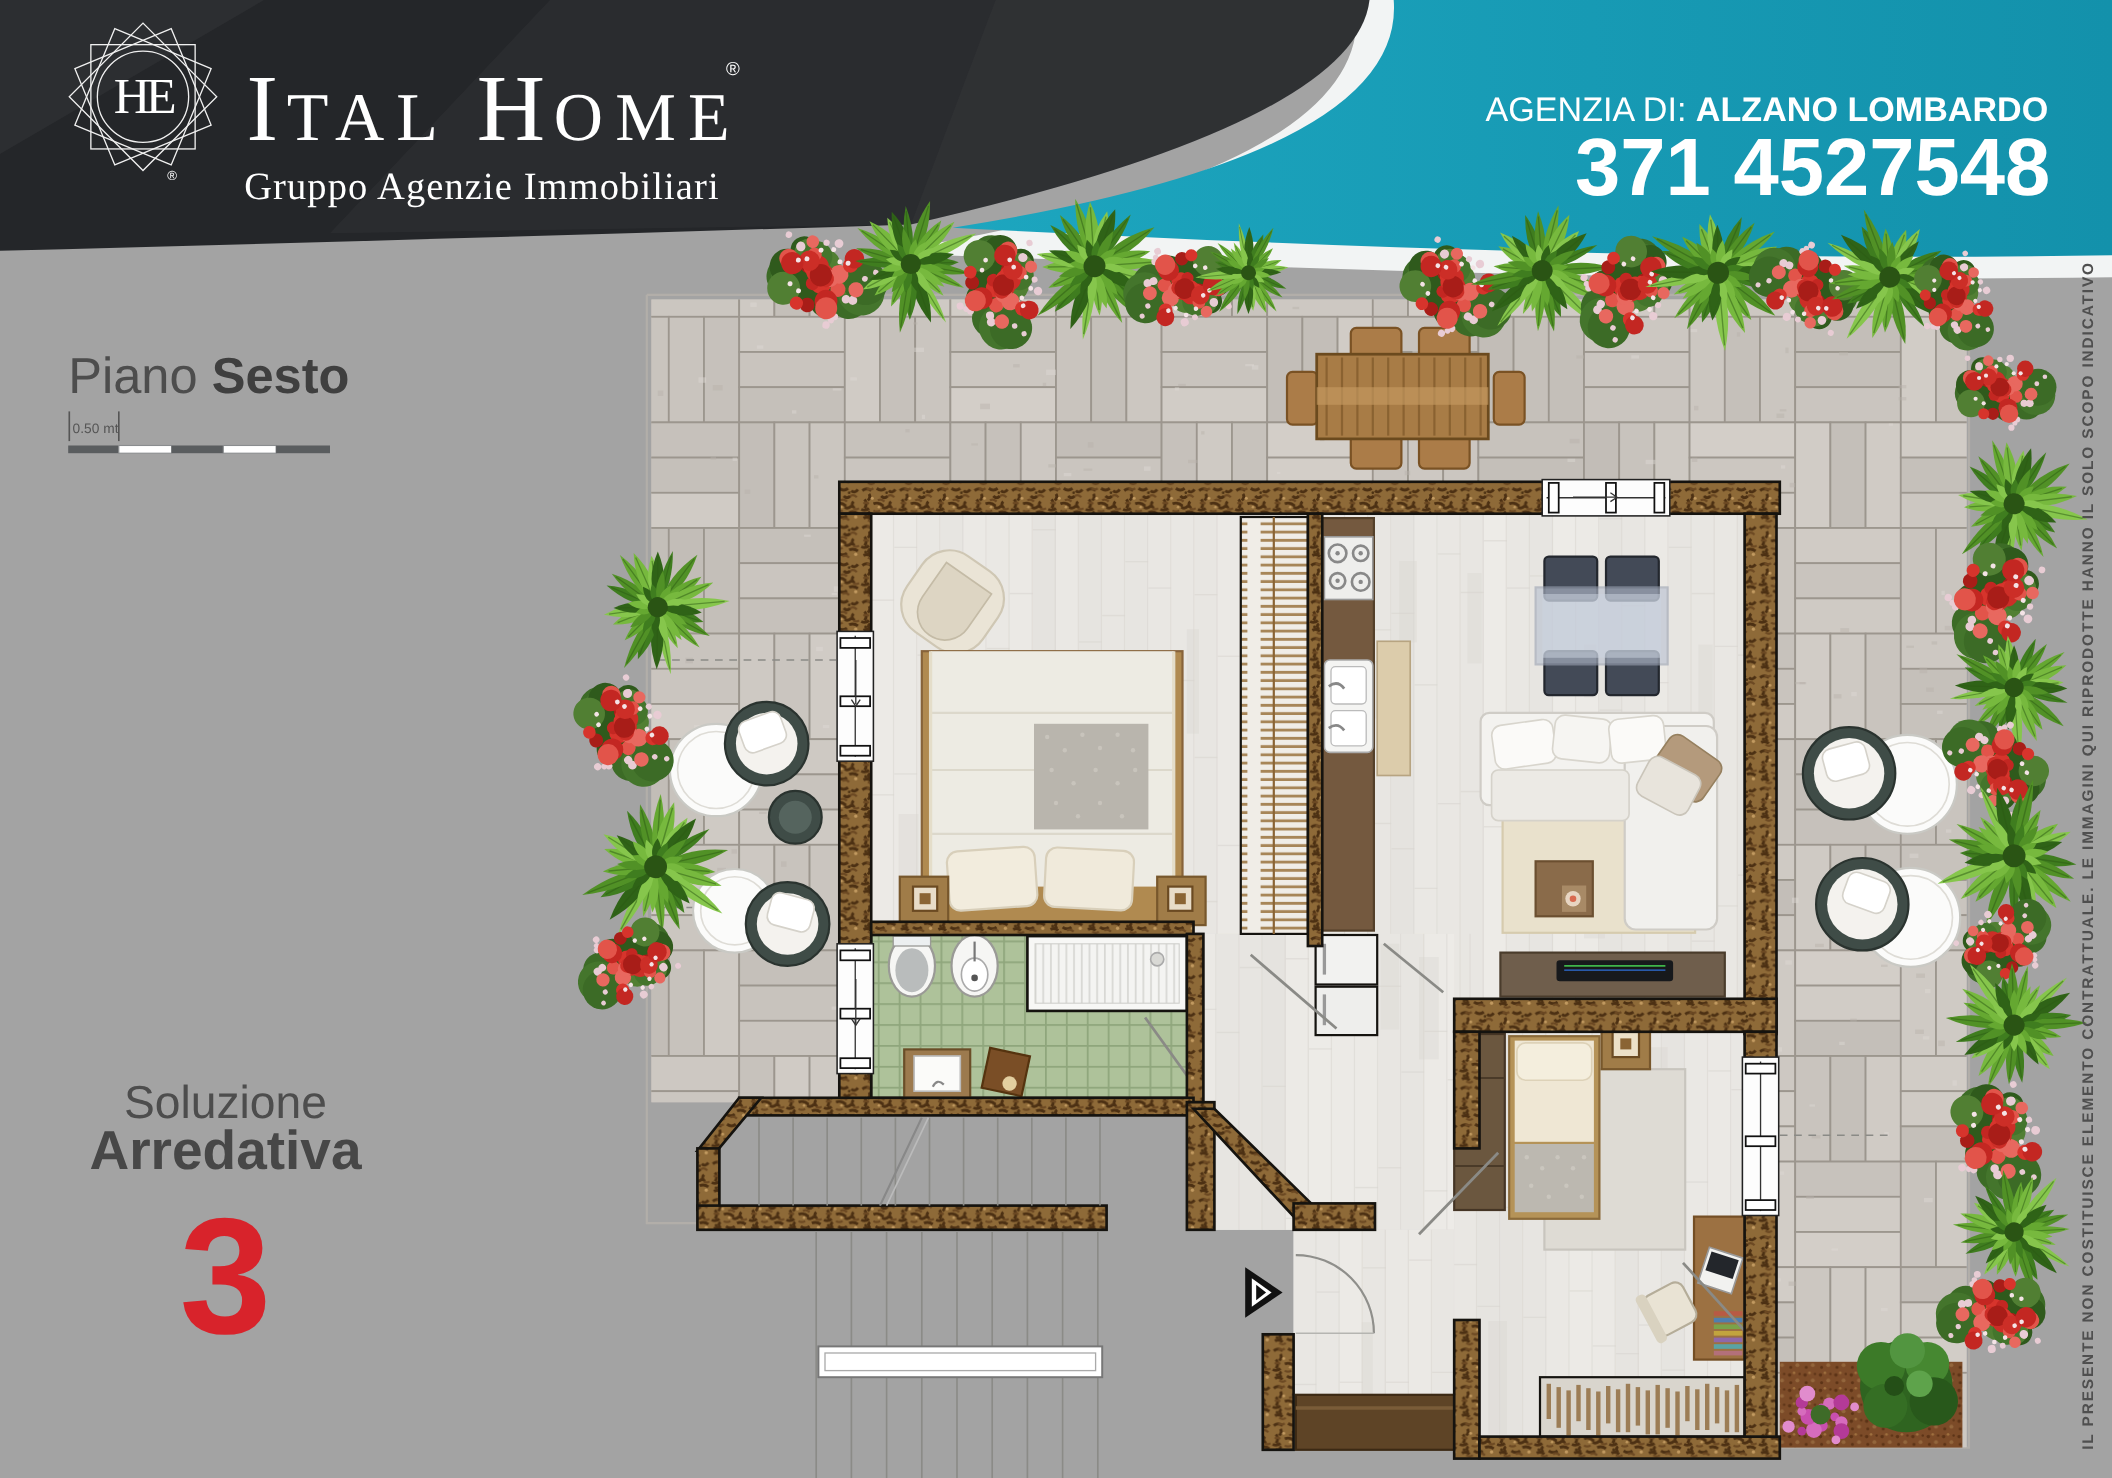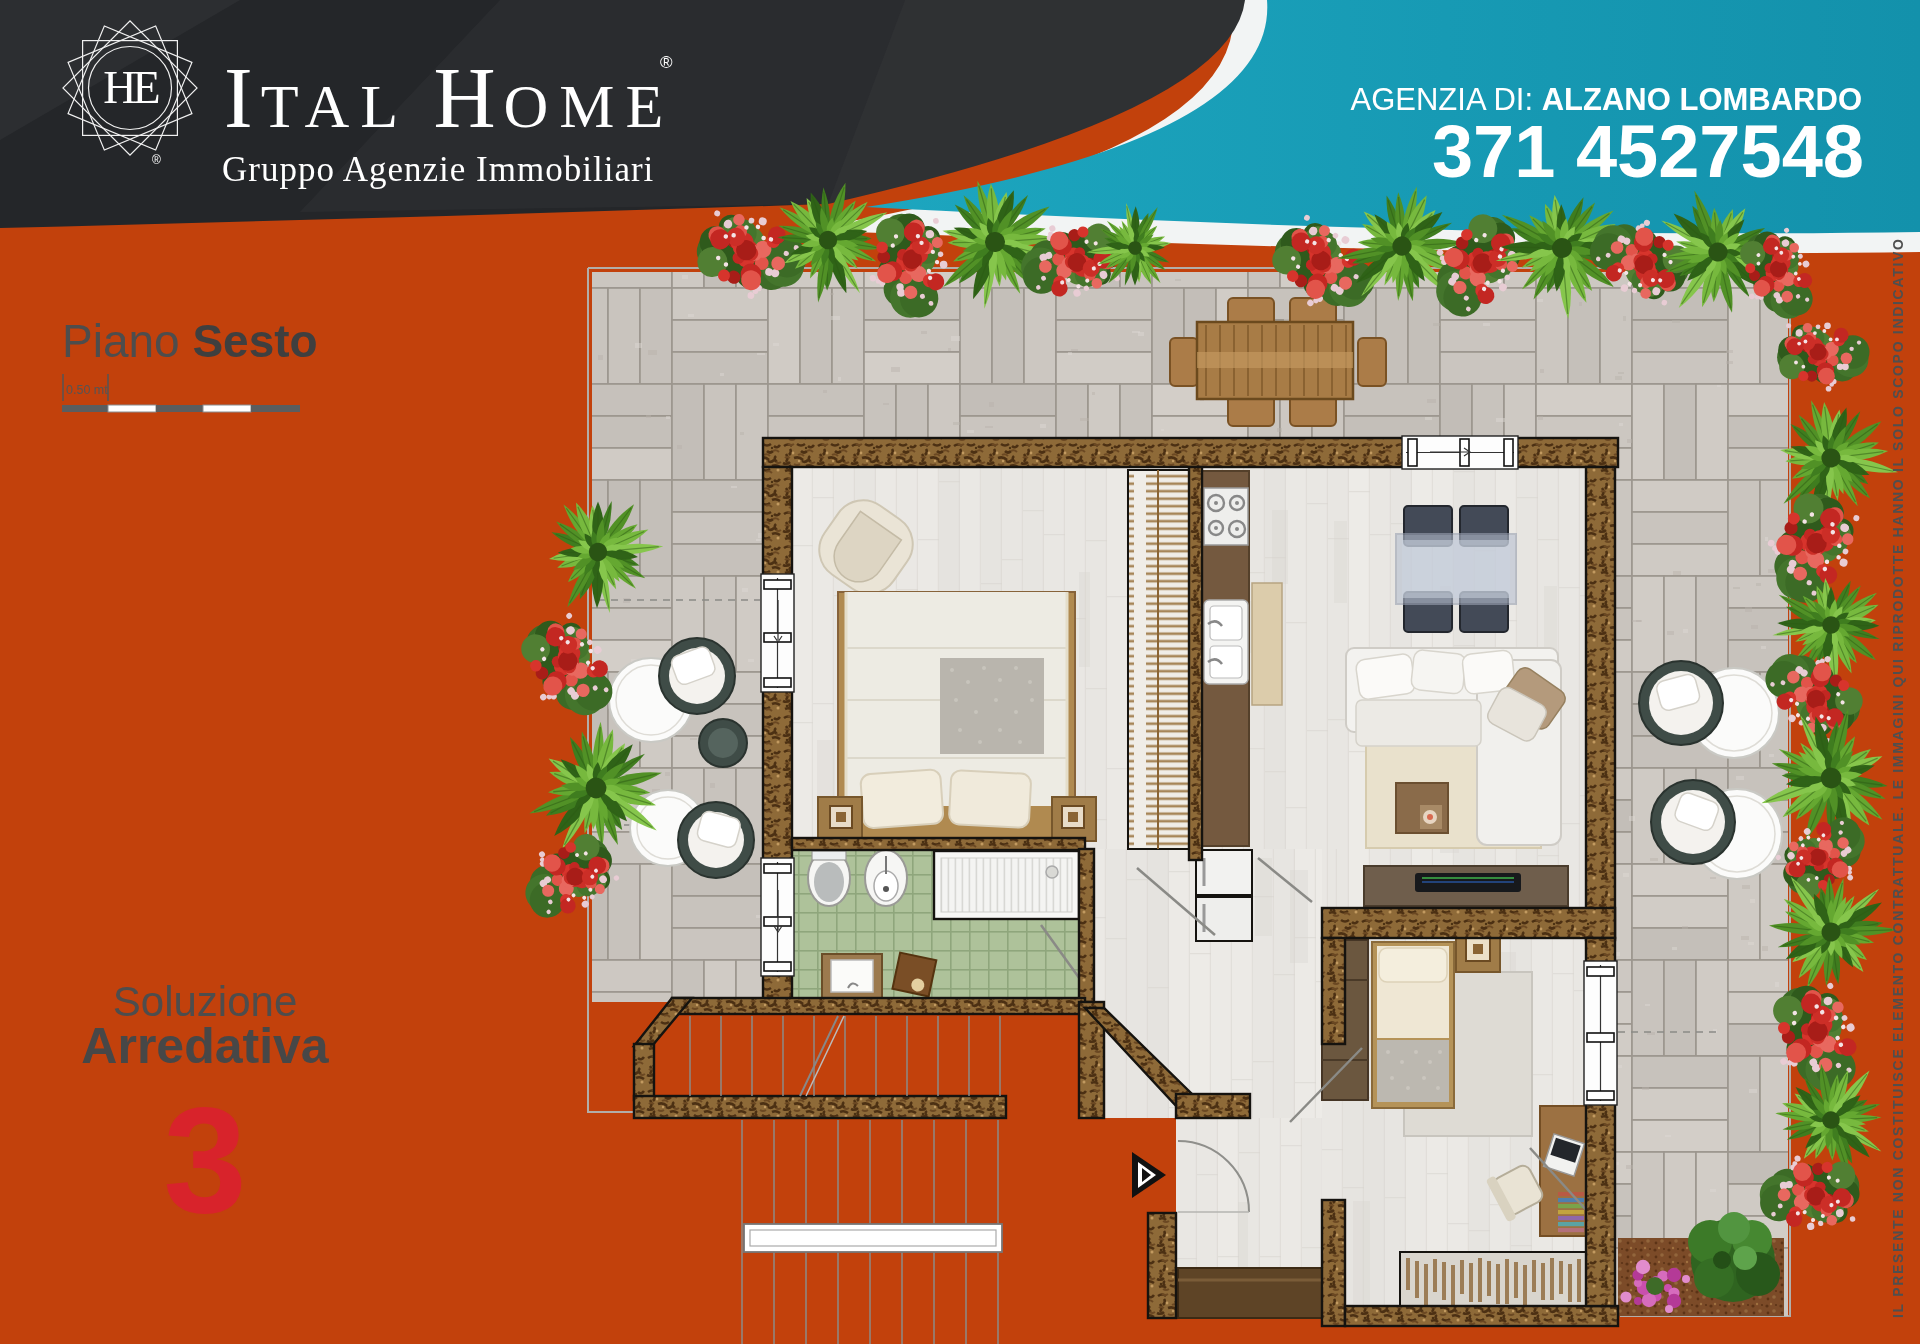--- a/index.html
+++ b/index.html
@@ -1,16 +1,16 @@
 <!DOCTYPE html>
 <html><head><meta charset="utf-8">
 <style>
 html,body{margin:0;padding:0;background:#ffffff;width:1920px;height:1344px;overflow:hidden;}
 *{box-sizing:border-box;}
-.page{position:relative;width:1920px;height:1344px;background:#c2410c;font-family:"Liberation Sans", sans-serif;padding-left:28px;}
+.page{position:relative;width:1920px;height:1344px;background:#a3a3a3;font-family:"Liberation Sans", sans-serif;padding-left:28px;}
 </style></head>
 <body>
 <div class="page">
 <svg width="1920" height="1344" viewBox="0 0 1920 1344" style="position:absolute;left:0;top:0">
       <defs>
 <pattern id="wtx" width="34" height="34" patternUnits="userSpaceOnUse">
 <rect width="34" height="34" fill="#8e6a38"></rect>
 <path d="M2,4 q4,-3 8,0 M15,2 q4,3 8,0 M4,12 q3,4 0,8 M12,16 q5,-2 9,2 M1,21 q4,2 7,-1 M19,9 q3,3 6,0 M8,7 q2,3 -1,6 M26,4 q3,3 6,-1 M28,14 q-3,3 1,6 M24,24 q4,-2 8,1 M14,27 q4,3 8,0 M3,29 q4,-2 7,1 M20,19 q3,2 6,-1 M9,23 q-3,2 0,5" stroke="#4c3013" stroke-width="2.6" fill="none"></path>
 <path d="M6,2 q3,2 6,0 M16,13 q3,-2 6,1 M3,16 q2,-2 5,0 M12,22 q3,2 6,0 M25,9 q3,-2 6,1 M28,20 q2,2 5,0 M18,30 q3,-2 6,1 M7,31 q3,2 6,0" stroke="#6b4822" stroke-width="2" fill="none"></path>
 <circle cx="11" cy="11" r="1.4" fill="#c29a60"></circle>

